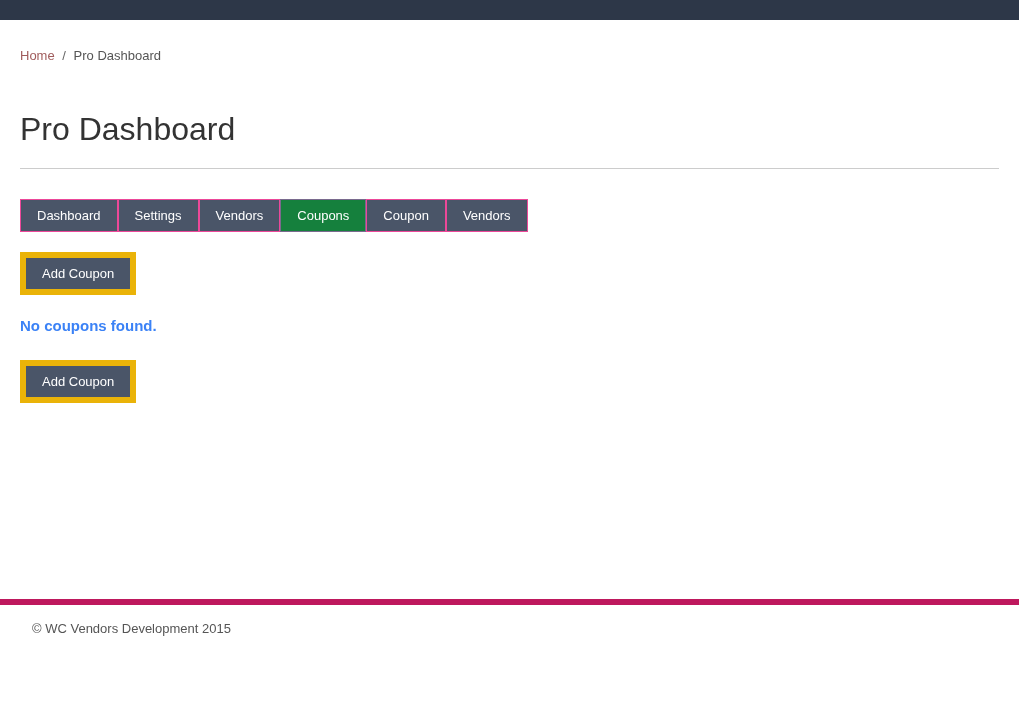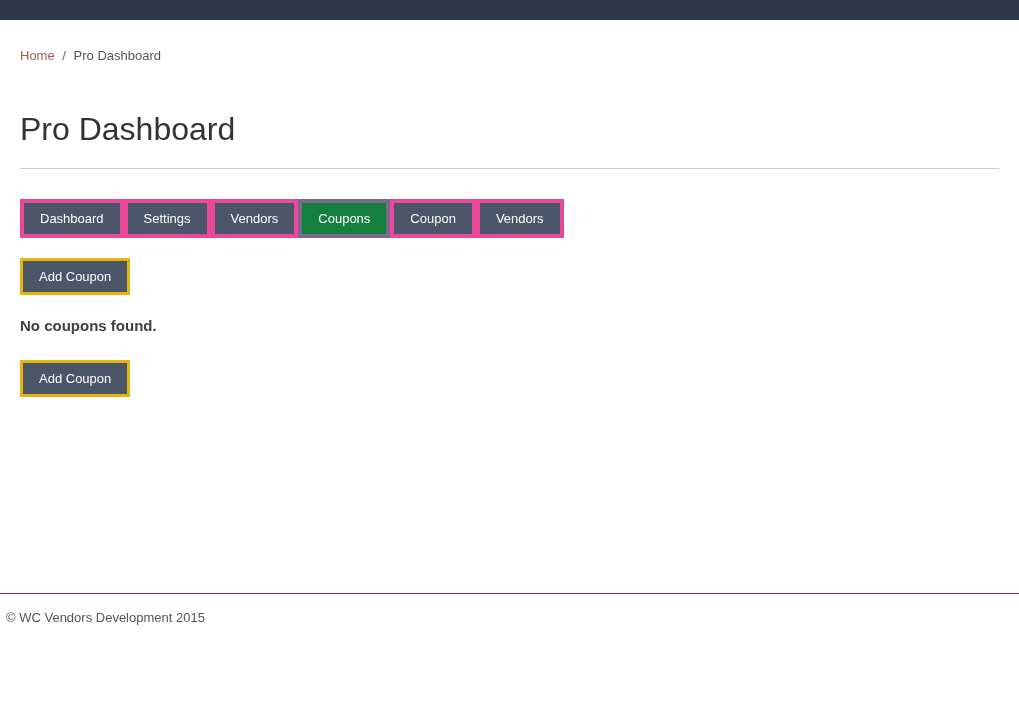--- a/index.html
+++ b/index.html
@@ -72,57 +72,57 @@
     .tabs {
       display: flex;
       flex-wrap: wrap;
       gap: 0;
       margin-bottom: 20px;
     }
 
     .tab-btn {
       background-color: #4a5568;
       color: #fff;
-      border: 4px solid #ec4899;
+      border: 1px solid #ec4899;
       padding: 8px 16px;
       cursor: pointer;
       font-size: 13px;
       font-weight: normal;
       text-decoration: none;
       display: inline-block;
     }
 
     .tab-btn.active {
       background-color: #15803d;
       border-color: #7a6a8e;
     }
 
     .add-coupon-btn {
       background-color: #4a5568;
       color: #fff;
-      border: 3px solid #eab308;
+      border: 6px solid #eab308;
       padding: 8px 16px;
       cursor: pointer;
       font-size: 13px;
       display: inline-block;
       margin-bottom: 16px;
     }
 
     .no-coupons-msg {
       font-size: 15px;
-      color: #404040;
+      color: #3b82f6;
       font-weight: bold;
       margin-bottom: 20px;
       padding: 6px 0;
     }
 
     .footer {
       margin-top: 160px;
-      padding: 16px 6px;
-      border-top: 1px solid #be185d;
+      padding: 16px 32px;
+      border-top: 6px solid #be185d;
       font-size: 13px;
       color: #555;
     }
   </style>
 </head>
 <body>
 
 <div class="top-bar"></div>
 
 <div class="container">

